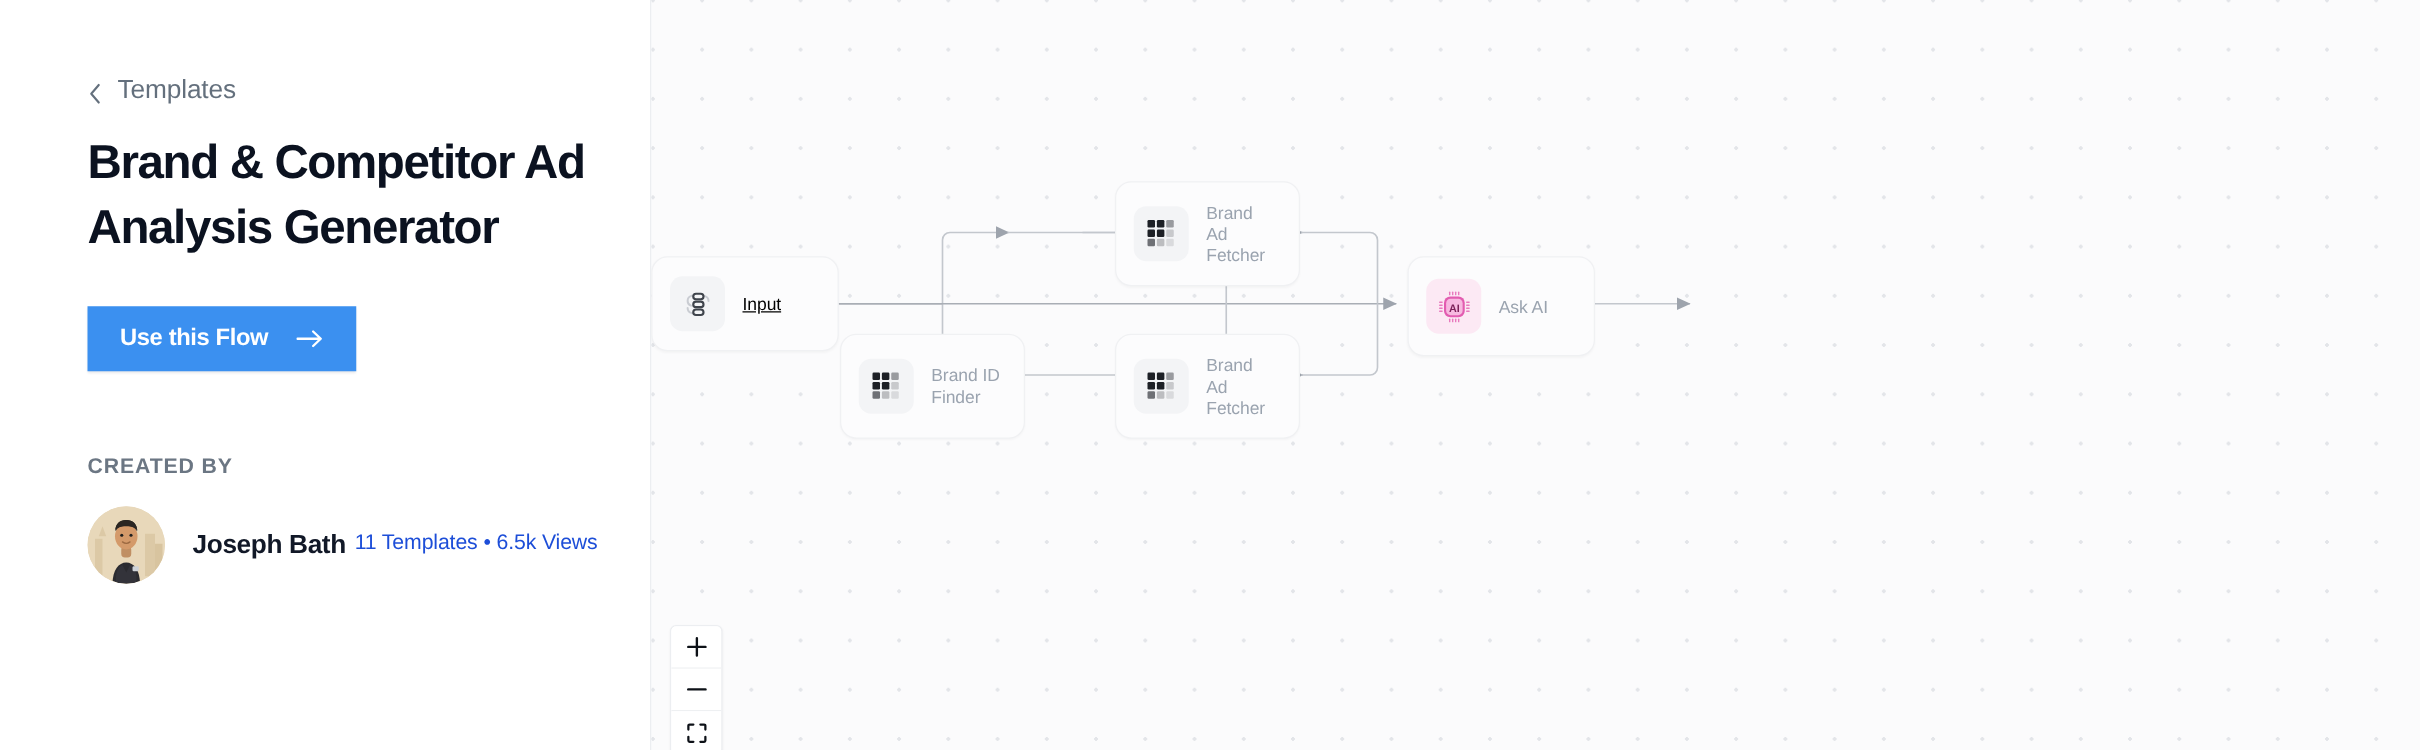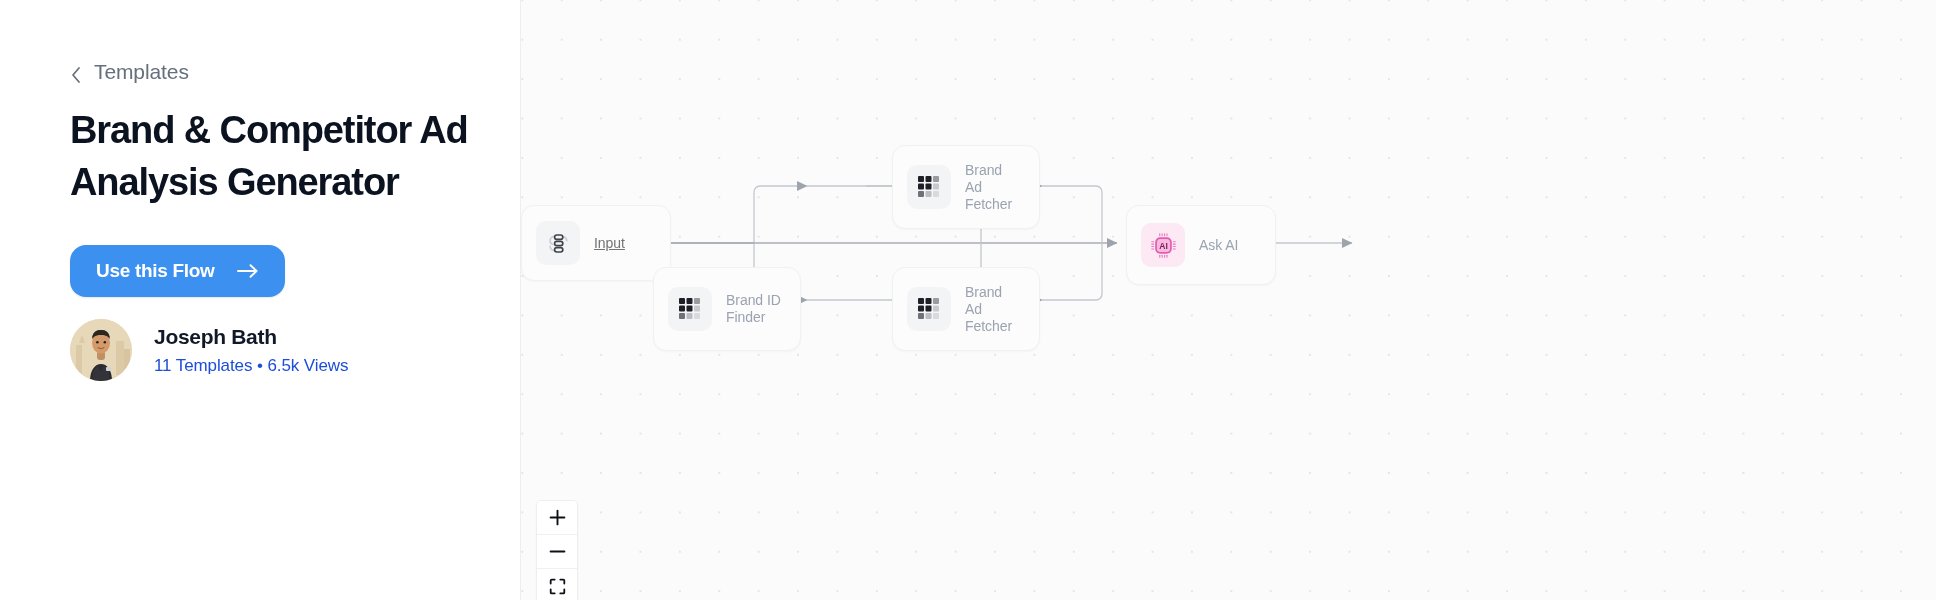--- a/index.html
+++ b/index.html
@@ -26,40 +26,40 @@
   .breadcrumb .chev svg { display: block; }
   .page-title {
     margin-top: 20px;
     font-size: 38px; line-height: 52px; font-weight: 700;
     letter-spacing: -1.1px; color: #0b1220; max-width: 420px;
   }
   .cta {
     margin-top: 37px;
     display: inline-flex; align-items: center; gap: 22px;
     background: #3b90f0; color: #fff;
-    border: none; border-radius: 16px;
+    border: none; border-radius: 0;
     padding: 0 26px; height: 52px;
     font-size: 19px; font-weight: 700; letter-spacing: -0.3px;
     font-family: "Liberation Sans", sans-serif;
     cursor: pointer;
     box-shadow: 0 1px 2px rgba(16,24,40,.10);
   }
   .cta .arrow { display: inline-flex; align-items: center; }
   .created-label {
     margin-top: 66px;
     font-size: 17px; font-weight: 700; letter-spacing: 0.7px;
     color: #6b7683; text-transform: uppercase;
   }
   .author { margin-top: 22px; display: flex; align-items: center; gap: 22px; }
   .avatar {
     width: 62px; height: 62px; border-radius: 50%;
     background: #e6d6b8; position: relative; overflow: hidden; flex: 0 0 62px;
   }
   .avatar svg { display: block; width: 62px; height: 62px; }
-  .author-meta { display: flex; flex-direction: column; gap: 7px; }
+  .author-meta { display: flex; gap: 7px; }
   .author-name { font-size: 21px; font-weight: 700; color: #111827; letter-spacing: -0.3px; }
   .author-stats { font-size: 17px; color: #1d4ed8; letter-spacing: -0.1px; }
 
   
   .canvas {
     position: relative; flex: 1 1 auto; height: 600px;
     background-color: #fbfbfc;
     background-image: radial-gradient(#e3e5e9 1.25px, transparent 1.3px);
     background-size: 39.4px 39.4px;
     background-position: 21px 20px;
@@ -83,21 +83,21 @@
     border-radius: 10px; background: #f3f4f6;
     display: flex; align-items: center; justify-content: center;
   }
   .node.ai .ico { background: #fce9f4; }
   .node .lbl {
     font-size: 14px; line-height: 17px;
     color: #9aa3af; letter-spacing: -0.05px;
     max-width: 92px;
   }
   .node.io { width: 150px; height: 76px; }
-  .node.io .lbl { color: #737373; text-decoration: underline; }
+  .node.io .lbl { color: #000000; text-decoration: underline; }
   .node.step { width: 148px; height: 84px; }
   .node.ai { width: 150px; height: 80px; }
 
   
   .zoom-ctl {
     position: absolute; left: 15px; bottom: -4px;
     width: 42px;
     background: #ffffff;
     border: 1px solid #eceef1;
     border-radius: 5px;
@@ -133,20 +133,21 @@
 
     <button class="cta">
       <span>Use this Flow</span>
       <span class="arrow">
         <svg width="22" height="16" viewBox="0 0 22 16" fill="none">
           <path d="M1 8h18M13.5 2.2L19.6 8l-6.1 5.8" stroke="#ffffff" stroke-width="1.9" stroke-linecap="round" stroke-linejoin="round"></path>
         </svg>
       </span>
     </button>
 
+    <div class="created-label">CREATED BY</div>
 
     <div class="author">
       <div class="avatar">
         <svg viewBox="0 0 62 62" width="62" height="62">
           <defs>
               <clipPath id="cc">
                 <circle cx="31" cy="31" r="31"></circle>
               </clipPath>
             </defs>
           <g clip-path="url(#cc)">
@@ -215,21 +216,21 @@
           <path d="M17.6 5.7c2.1.7 3.2 2.2 3.2 4.1" stroke="#c9ccd2" stroke-width="1.6" stroke-linecap="round"></path>
           <rect x="8.6" y="4" width="8.2" height="4.4" rx="2.2" stroke="#3f444c" stroke-width="1.7"></rect>
           <rect x="8.6" y="10.3" width="8.2" height="4.4" rx="2.2" stroke="#3f444c" stroke-width="1.7"></rect>
           <rect x="8.6" y="16.6" width="8.2" height="4.4" rx="2.2" stroke="#3f444c" stroke-width="1.7"></rect>
         </svg>
       </span>
       <span class="lbl">Input</span>
     </div>
 
 
-    <div class="node step" style="left:132px; top:267px;">
+    <div class="node step" style="left:151px; top:267px;">
       <span class="ico">
         <svg width="24" height="24" viewBox="0 0 24 24">
           <rect x="1" y="1" width="6" height="6" rx="1" fill="#1d2026"></rect>
           <rect x="8.5" y="1" width="6" height="6" rx="1" fill="#1d2026"></rect>
           <rect x="16" y="1" width="6" height="6" rx="1" fill="#1d2026" opacity=".42"></rect>
           <rect x="1" y="8.5" width="6" height="6" rx="1" fill="#1d2026"></rect>
           <rect x="8.5" y="8.5" width="6" height="6" rx="1" fill="#1d2026"></rect>
           <rect x="16" y="8.5" width="6" height="6" rx="1" fill="#1d2026" opacity=".20"></rect>
           <rect x="1" y="16" width="6" height="6" rx="1" fill="#1d2026" opacity=".62"></rect>
           <rect x="8.5" y="16" width="6" height="6" rx="1" fill="#1d2026" opacity=".26"></rect>

